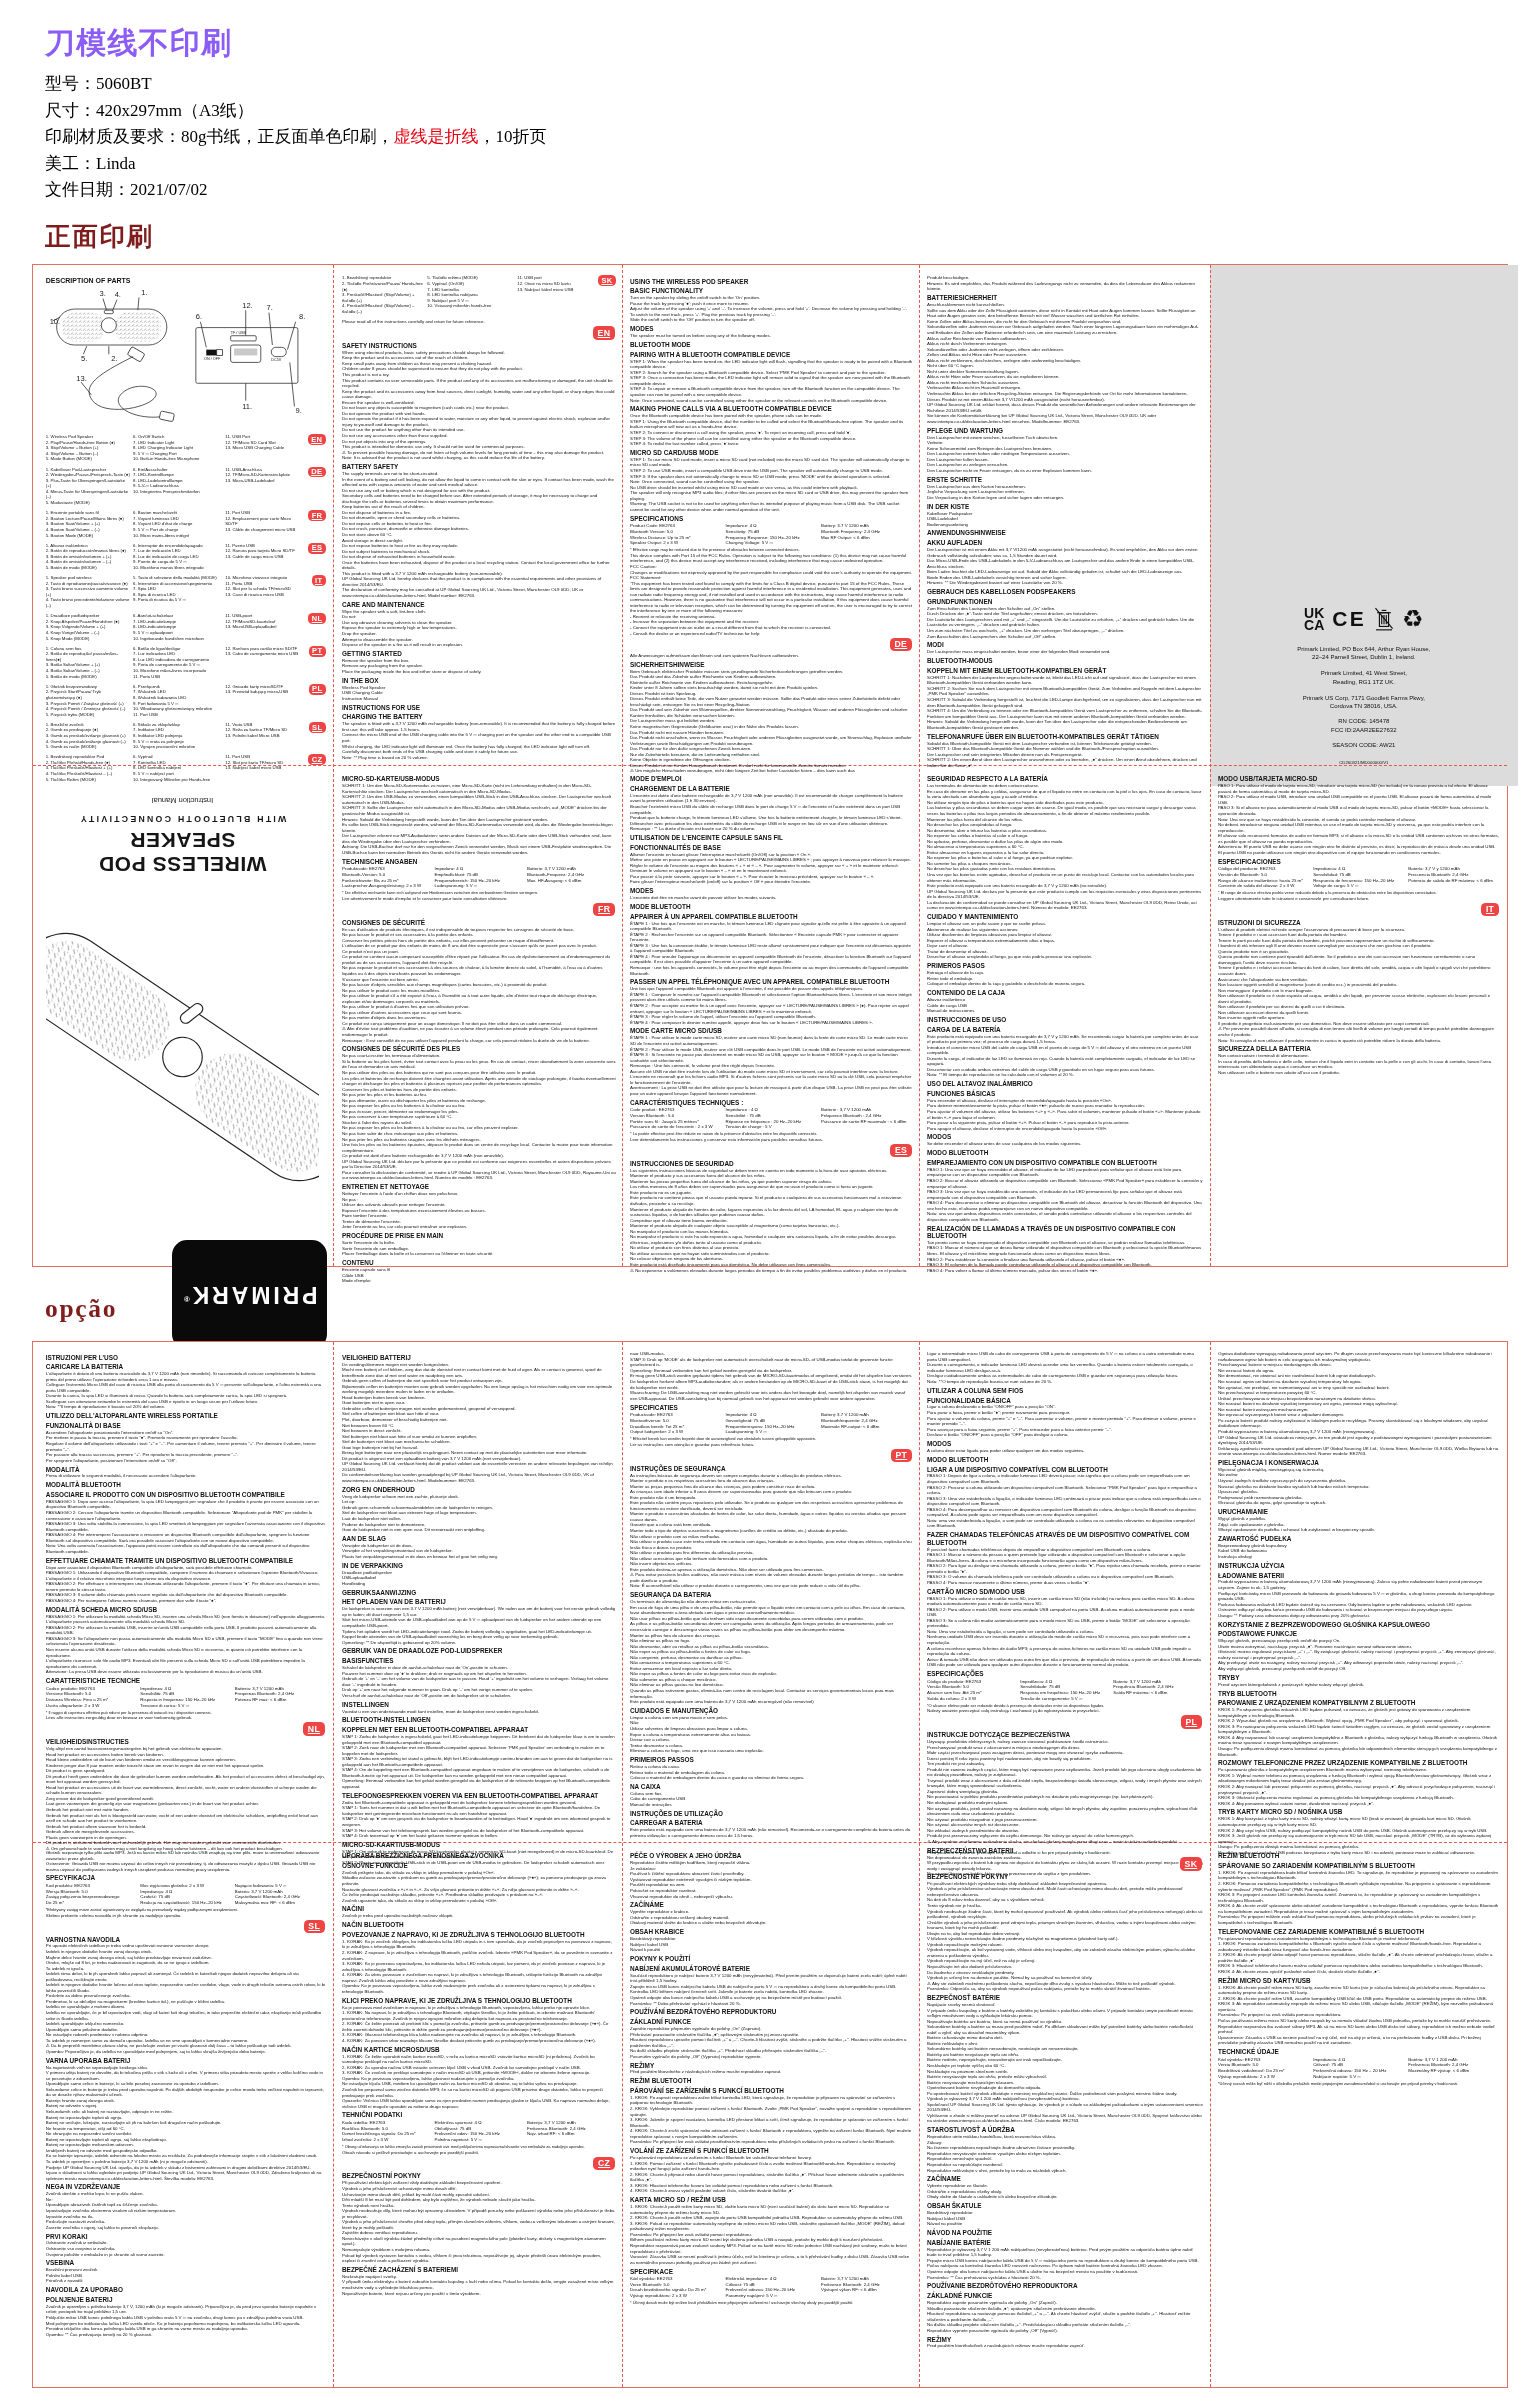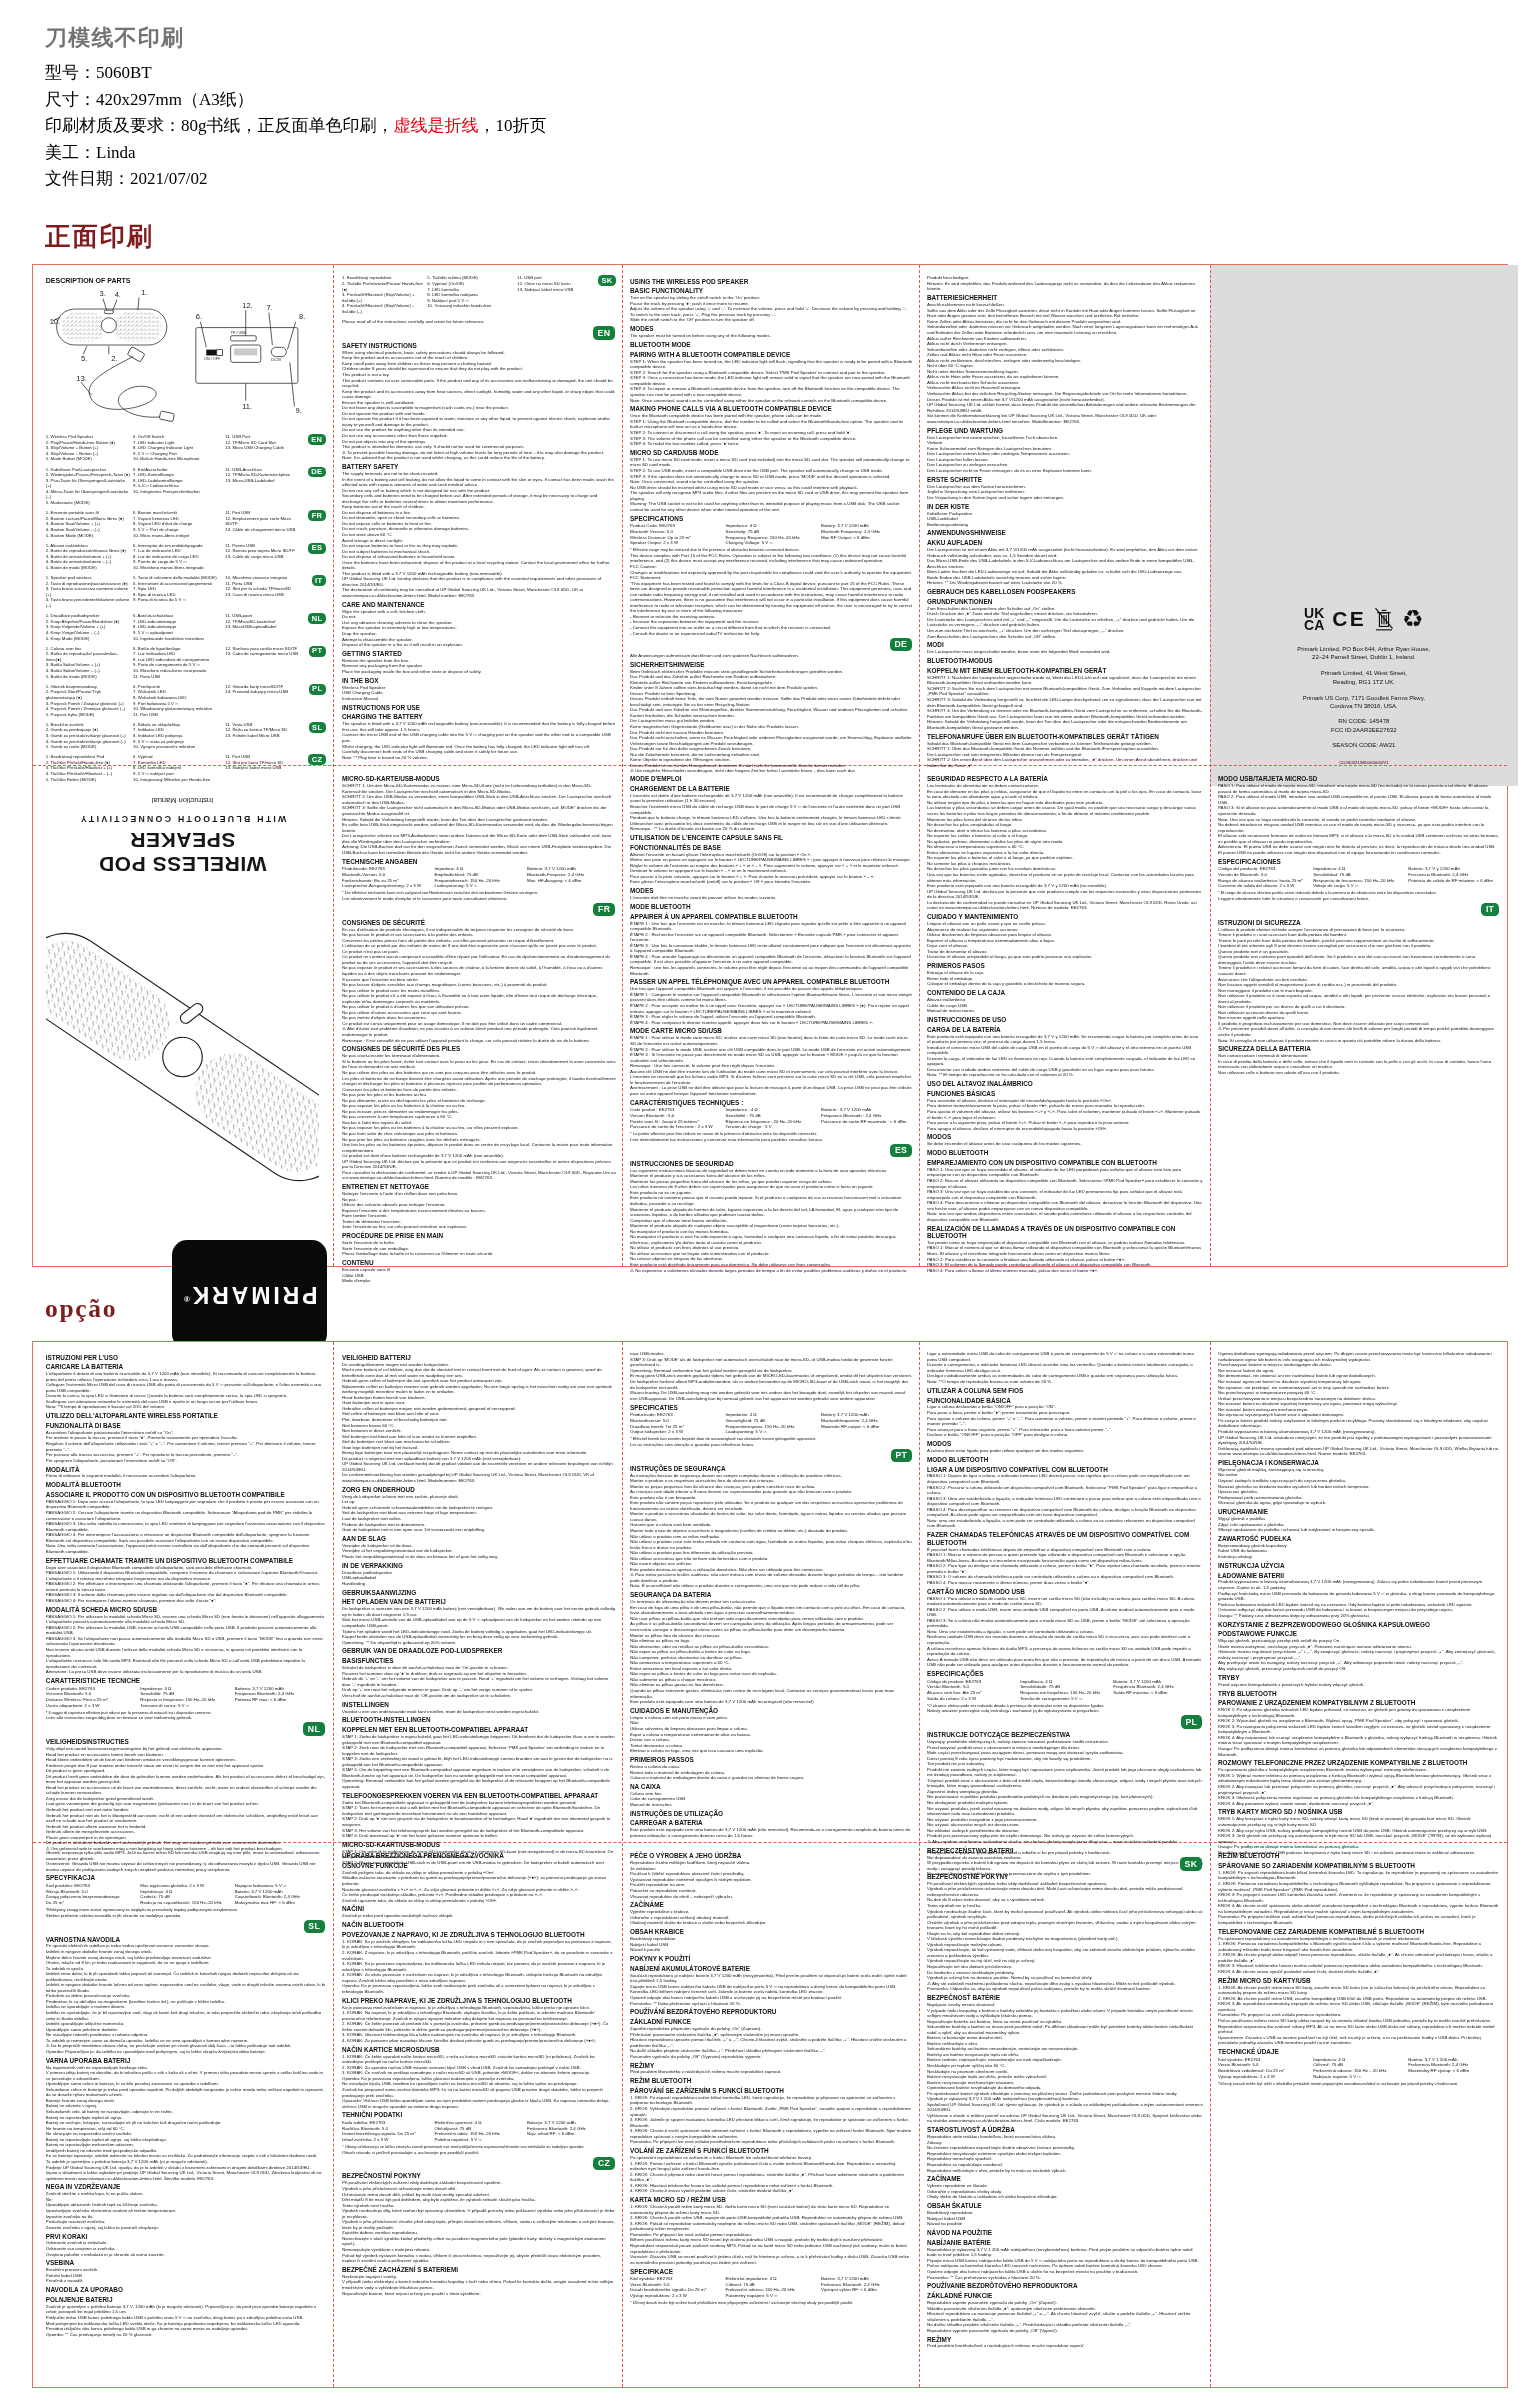--- a/index.html
+++ b/index.html
@@ -1,36 +1,36 @@
 <!DOCTYPE html>
 <html style="font-size:9.3px"><head>
 <meta charset="utf-8">
 <style>
   html,body{margin:0;padding:0;background:#fff;}
   .sheet{position:relative;width:1527px;height:2401px;background:#fff;font-family:"Liberation Sans",sans-serif;color:#111;overflow:hidden;}
   
   .hdr{position:absolute;left:45px;top:23px;font-family:"Liberation Serif","DejaVu Serif",serif;}
-  .hdr .die{color:#737373;font-size:22px;font-weight:bold;letter-spacing:1.2px;margin-bottom:8px;}
+  .hdr .die{color:#8b5cf6;font-size:30px;font-weight:bold;letter-spacing:1.2px;margin-bottom:8px;}
   .hdr .ln{font-size:17px;color:#000;margin:3.5px 0;}
   .hdr .red{color:#e60012;text-align:right;}
   .plabel{position:absolute;left:45px;font-family:"Liberation Serif","DejaVu Serif",serif;font-size:25.5px;color:#7f1d1d;font-weight:bold;letter-spacing:1.7px;}
   
   .page{position:absolute;left:32px;width:1476px;border:1.7px solid #e0705f;box-sizing:border-box;background:#fff;}
   .vfold{position:absolute;top:0;bottom:0;width:0;border-left:1.2px dashed #e3574d;}
   .hfold{position:absolute;left:0;right:0;height:0;border-top:1.2px dashed #e3574d;}
   .col{position:absolute;box-sizing:border-box;}
   .grayp{position:absolute;background:#dcdcdc;display:flex;flex-direction:column;justify-content:flex-end;align-items:center;text-align:center;}
   
   .h{font-size:6.4px;font-weight:bold;margin:2.3px 0 0.6px;line-height:1.15;}
   .b{font-size:4.4px;line-height:1.26;white-space:pre-line;}
   .note{font-size:4px;line-height:1.25;white-space:pre-line;margin:0.6px 0;}
   .spec{display:flex;gap:3.5px;margin:1.2px 0;}
   .spec-c{font-size:4.4px;line-height:1.3;white-space:pre-line;flex:1;}
   .badgeRow{display:flex;justify-content:flex-end;margin:1.7px 1.2px;}
-  .badge{background:#15803d;color:#fff;font-weight:bold;font-size:8.7px;line-height:1;padding:2.3px 4.6px;border-radius:4.6px;letter-spacing:0.3px;}
+  .badge{background:#ef4444;color:#fff;font-weight:bold;font-size:8.7px;line-height:1;padding:2.3px 4.6px;border-radius:4.6px;letter-spacing:0.3px;text-decoration:underline;}
   .plist{position:relative;display:flex;gap:2.3px;margin:0 0 4.6px 0;padding-right:25.5px;}
   .pc{font-size:4.3px;line-height:1.3;white-space:pre-line;}
   .pc:nth-child(1){width:34%;} .pc:nth-child(2){width:36%;} .pc:nth-child(3){width:30%;}
   .plist .badge{position:absolute;right:0;top:0;font-size:7.5px;padding:1.7px 3.5px;}
   .parts-title{font-size:7px;font-weight:bold;margin:1.2px 0 3.5px;}
   
   .marks{display:flex;align-items:center;gap:8px;margin-bottom:9.3px;margin-top:27px;}
   .ukca{font-weight:bold;font-size:14px;line-height:.9;text-align:center;}
   .ce{font-size:21px;font-weight:bold;letter-spacing:2.3px;}
   .recy{font-size:24px;line-height:1;}

